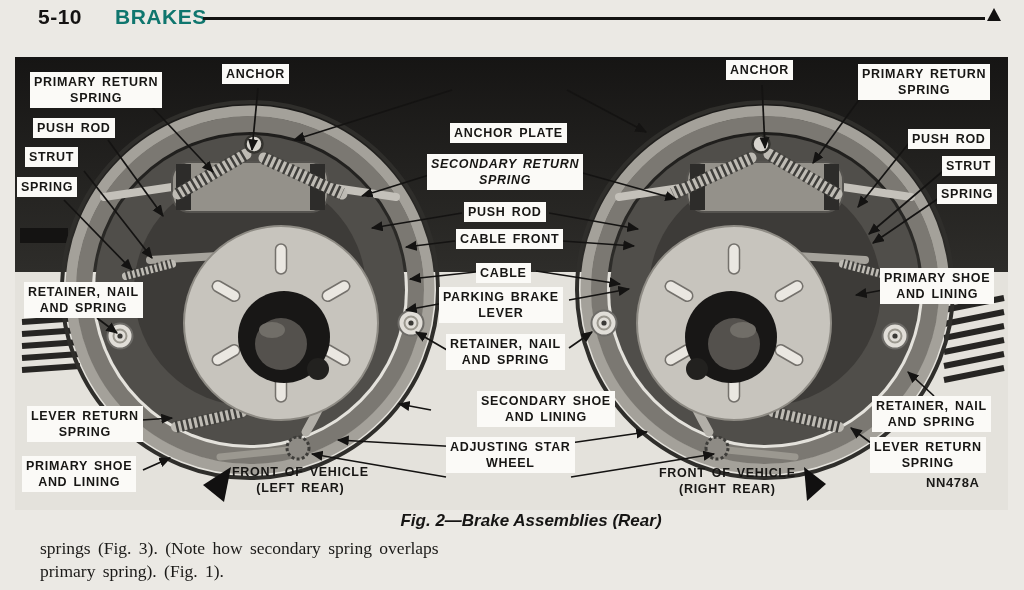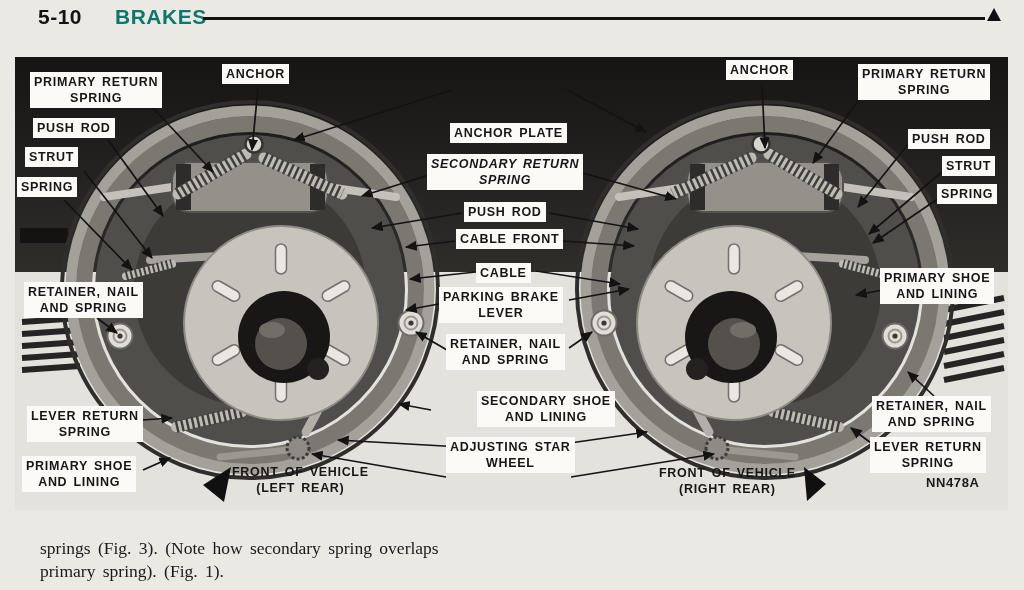--- a/index.html
+++ b/index.html
@@ -237,16 +237,17 @@
   <div class="lbl" style="left:880px;top:268px;">PRIMARY SHOE
 AND LINING</div>
   <div class="lbl" style="left:872px;top:396px;">RETAINER, NAIL
 AND SPRING</div>
   <div class="lbl" style="left:870px;top:437px;">LEVER RETURN
 SPRING</div>
   <div class="lbl noband" style="left:655px;top:463px;">FRONT OF VEHICLE
 (RIGHT REAR)</div>
   <div class="photo-code">NN478A</div>
 
+  <div class="fig-caption">Fig. 2—Brake Assemblies (Rear)</div>
   <div class="body-col left">springs (Fig. 3). (Note how secondary spring overlaps
 primary spring). (Fig. 1).</div>
 
 </div>
 
 </body></html>

